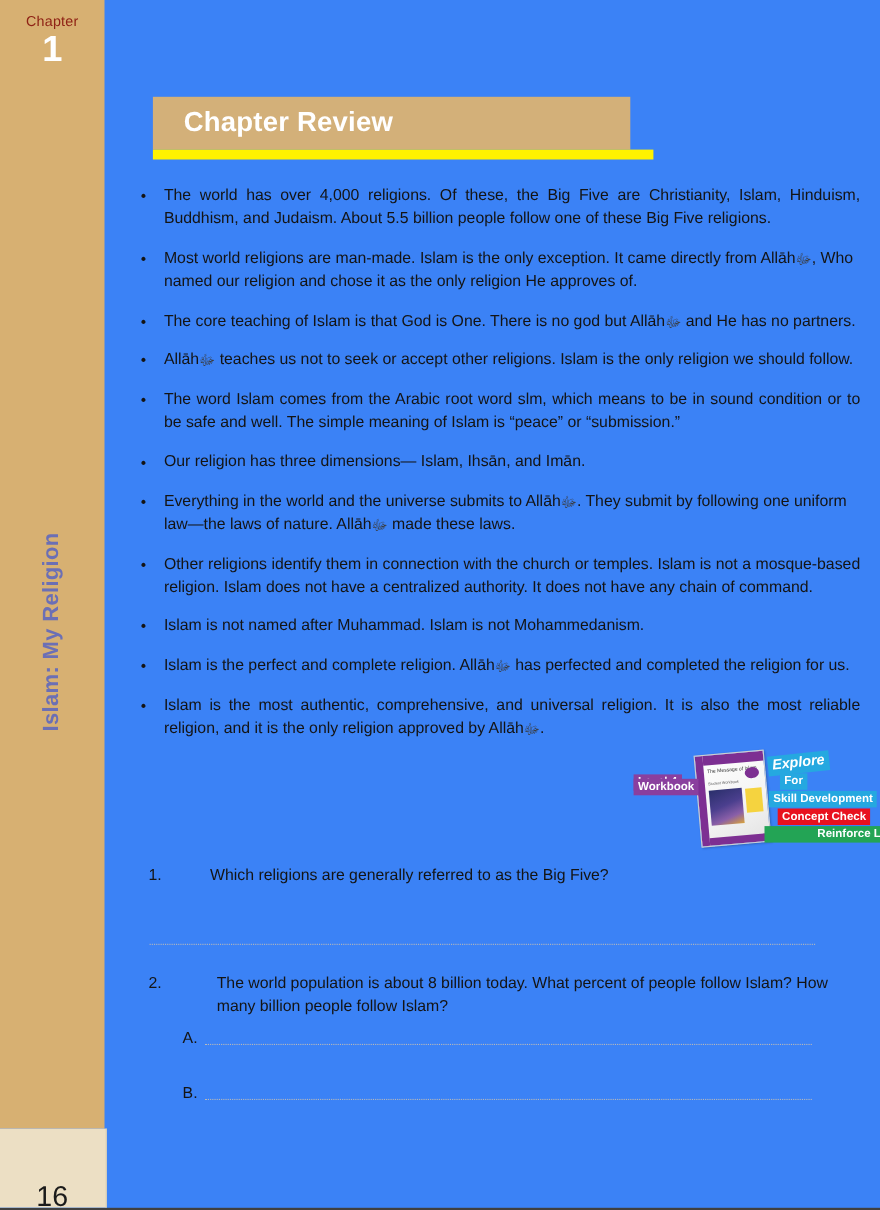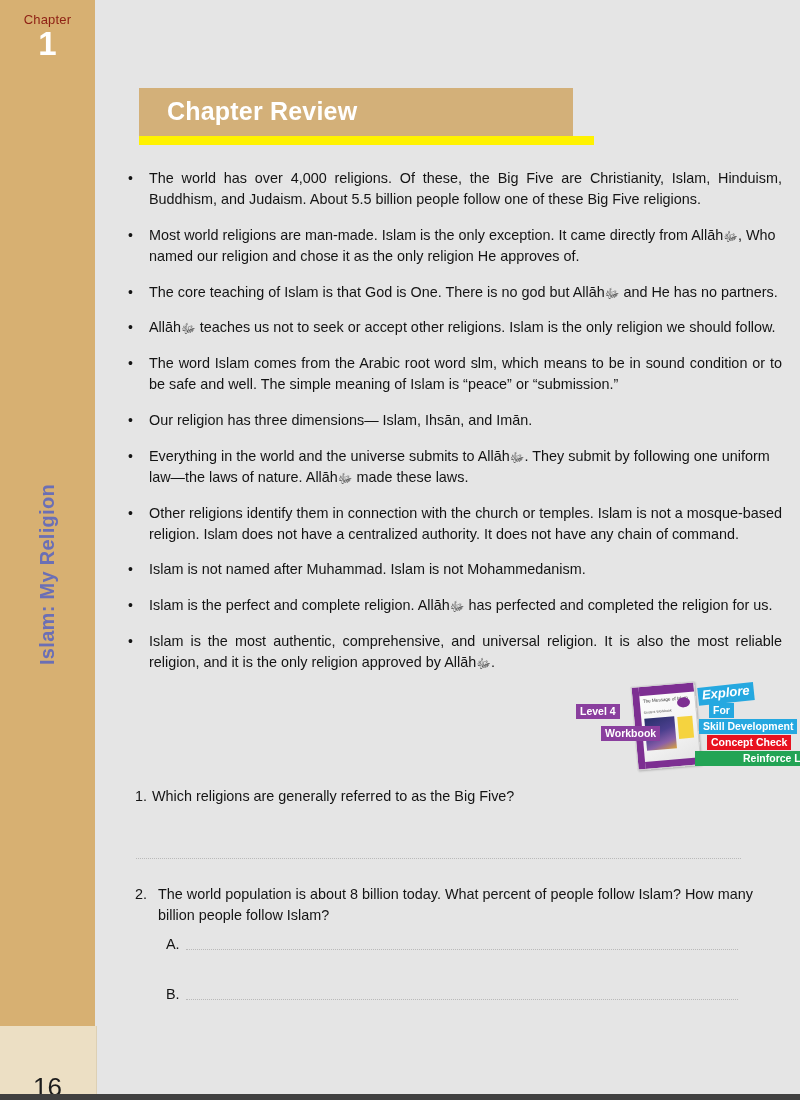--- a/index.html
+++ b/index.html
@@ -7,23 +7,23 @@
     padding: 0;
     background: #ffffff;
   }
   body {
     font-family: "Liberation Sans", sans-serif;
   }
   #page {
     position: relative;
     width: 800px;
     height: 1100px;
-    background: #e5e5e5;
+    background: #3b82f6;
     overflow: hidden;
-    border-bottom: 6px solid #404040;
+    border-bottom: 2px solid #404040;
     box-sizing: border-box;
   }
 
   
   #sidebar {
     position: absolute;
     left: 0;
     top: 0;
     width: 95px;
     height: 1026px;
@@ -246,21 +246,21 @@
     padding: 1px 4px 2px 4px;
     white-space: nowrap;
     line-height: 1.15;
   }
   .tag-purple { background: #8a3f9e; }
   .tag-cyan   { background: #25a8e0; }
   .tag-red    { background: #e8121f; }
   .tag-green  { background: #23a455; padding-left: 48px; }
 
   #tag-level4     { left: 0px;   top: 25px; }
-  #tag-workbook   { left: 0px;   top: 47px; margin-left: 25px; }
+  #tag-workbook   { left: 0px;   top: 29px; }
   #tag-explore    { left: 122px; top: 6px;  font-size: 13px; font-style: italic; transform: rotate(-6deg); }
   #tag-for        { left: 133px; top: 24px; }
   #tag-skilldev   { left: 123px; top: 40px; }
   #tag-concept    { left: 131px; top: 56px; }
   #tag-reinforce  { left: 119px; top: 72px; }
 
   
   #questions {
     position: absolute;
     left: 0;
@@ -278,21 +278,21 @@
   }
   .q-num {
     flex: 0 0 34px;
     padding-left: 17px;
     box-sizing: border-box;
   }
   .q-num.wide {
     flex: 0 0 40px;
     padding-left: 17px;
   }
-  .q-text { flex: 1; }
+  .q-text { flex: 1; margin-left: 39px; }
 
   .answer-rule {
     border-bottom: 1px dotted #b9b9b9;
     height: 0;
   }
   #rule-q1 {
     position: absolute;
     left: 18px;
     top: 72px;
     width: 605px;

